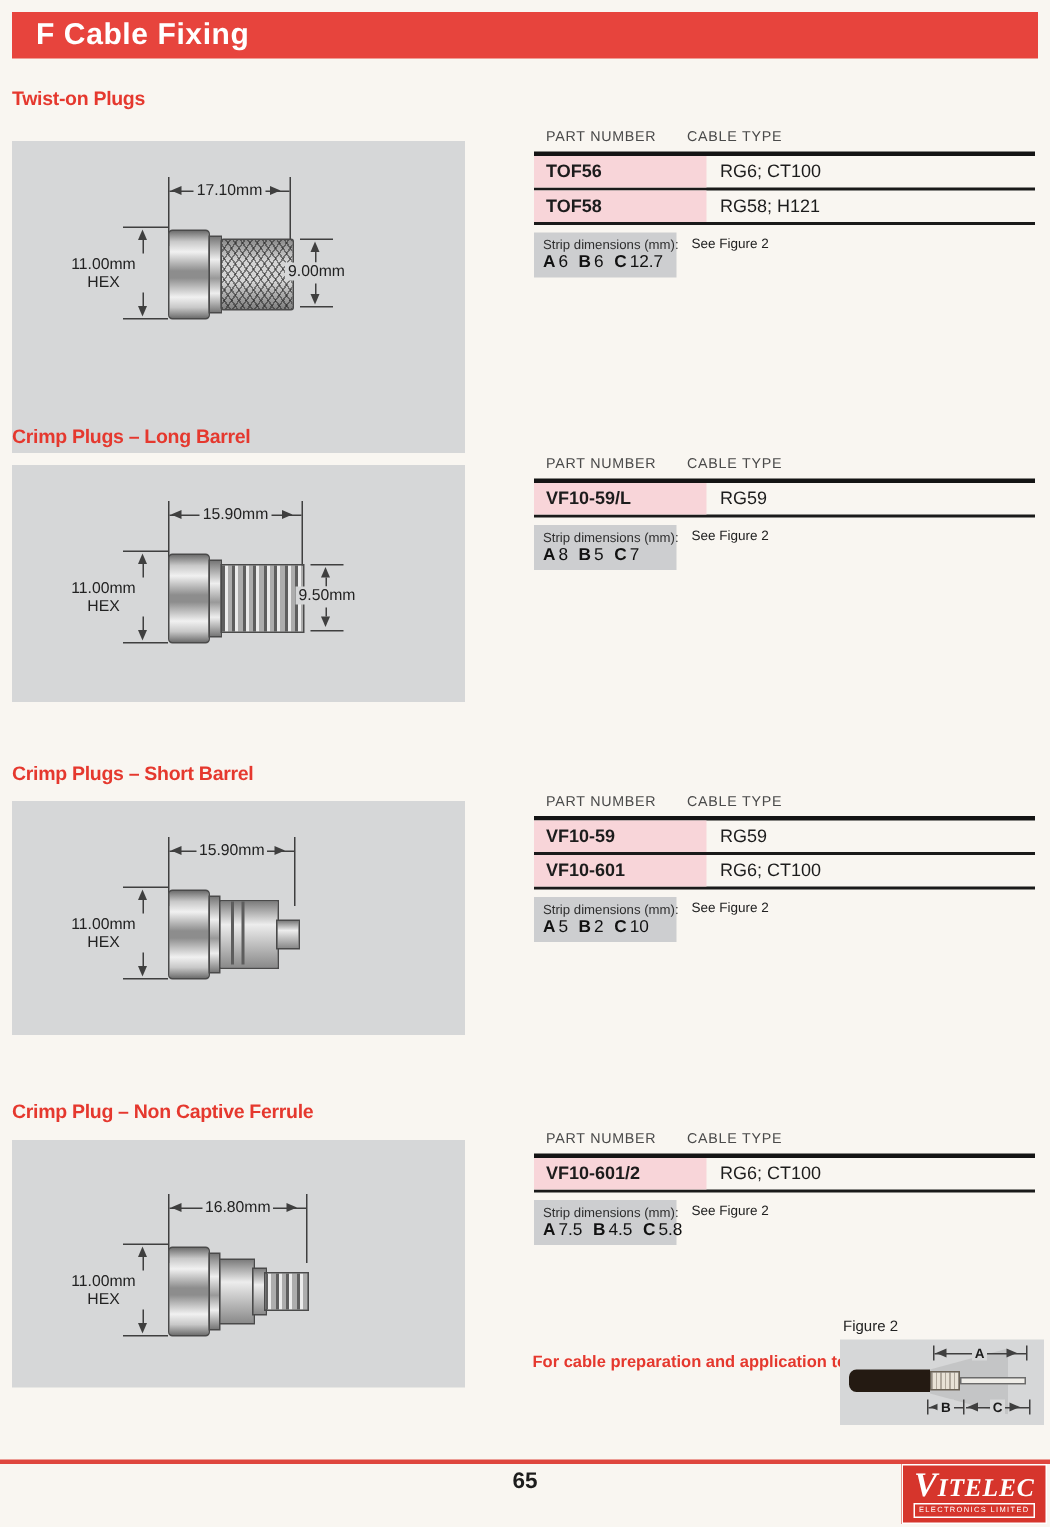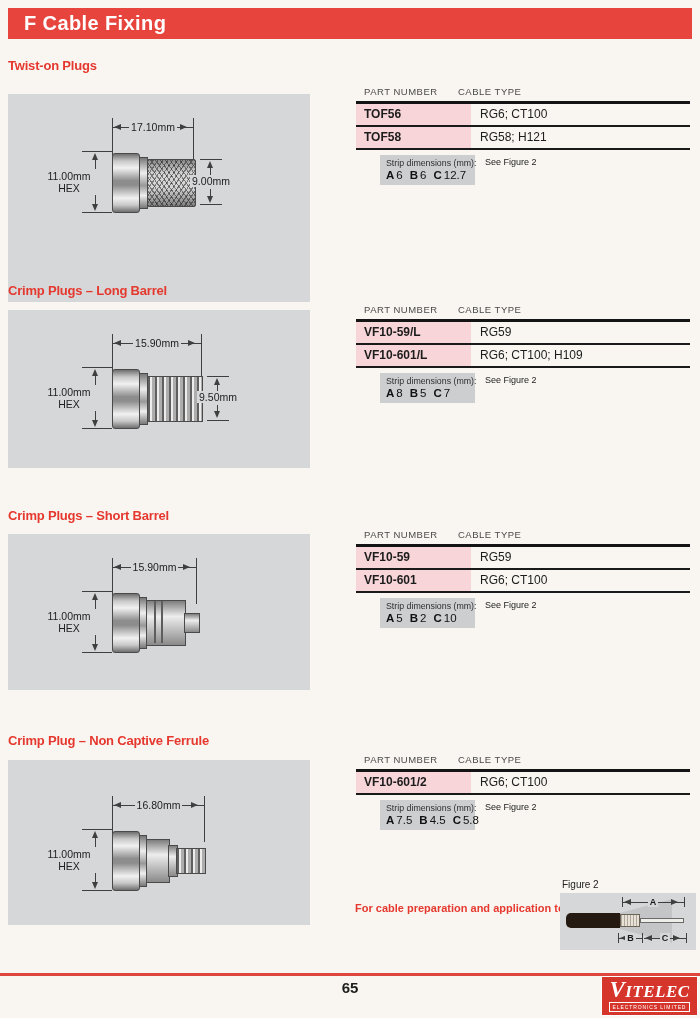--- a/index.html
+++ b/index.html
@@ -52,21 +52,21 @@
   
   .ptable{position:absolute;width:334px;}
   .thead{display:flex;padding-bottom:4px;}
   .th-part{width:102px;padding-left:8px;box-sizing:border-box;font-size:9.5px;letter-spacing:.5px;color:#4a4a4a;}
   .th-cable{font-size:9.5px;letter-spacing:.5px;color:#4a4a4a;}
   .hrule{height:2.5px;background:#141414;}
   .trow{display:flex;align-items:stretch;height:21px;border-bottom:2px solid #1a1a1a;}
   .td-part{width:115px;box-sizing:border-box;display:flex;align-items:center;padding-left:8px;
     background:#f8d5d9;font-weight:bold;font-size:12px;color:#1c1c1c;}
   .td-cable{display:flex;align-items:center;padding-left:9px;font-size:12px;color:#1c1c1c;}
-  .tfoot{display:flex;align-items:flex-start;margin-top:5px;margin-left:24px;}
+  .tfoot{display:flex;align-items:flex-start;margin-top:5px;}
   .strip-box{width:95px;box-sizing:border-box;background:#cdced0;padding:3px 4px 4px 6px;}
   .strip-l1{font-size:8.8px;color:#2e2e2e;white-space:nowrap;}
   .strip-l2{font-size:11.5px;color:#111;margin-top:1px;}
   .strip-l2 b{margin-right:2px;}
   .strip-l2 span{margin-right:7px;}
   .see-fig{font-size:9px;color:#222;margin-left:10px;margin-top:2px;}
 
   
   .note{position:absolute;left:355px;top:901px;font-size:11px;font-weight:bold;color:#e5382e;line-height:15px;}
   .fig2-label{position:absolute;left:562px;top:879px;font-size:10px;color:#222;}
@@ -188,24 +188,20 @@
 <div class="ptable" style="left:356px;top:304px">
   <div class="thead">
     <span class="th-part">PART NUMBER</span>
     <span class="th-cable">CABLE TYPE</span>
   </div>
   <div class="hrule"></div>
   <div class="trow">
     <span class="td-part">VF10-59/L</span>
     <span class="td-cable">RG59</span>
   </div>
-  <div class="trow">
-    <span class="td-part">VF10-601/L</span>
-    <span class="td-cable">RG6; CT100; H109</span>
-  </div>
   <div class="tfoot">
     <div class="strip-box">
       <div class="strip-l1">Strip dimensions (mm):</div>
       <div class="strip-l2">
         <b>A</b><span>8</span><b>B</b><span>5</span><b>C</b><span>7</span>
       </div>
     </div>
     <div class="see-fig">See Figure 2</div>
   </div>
 </div>

